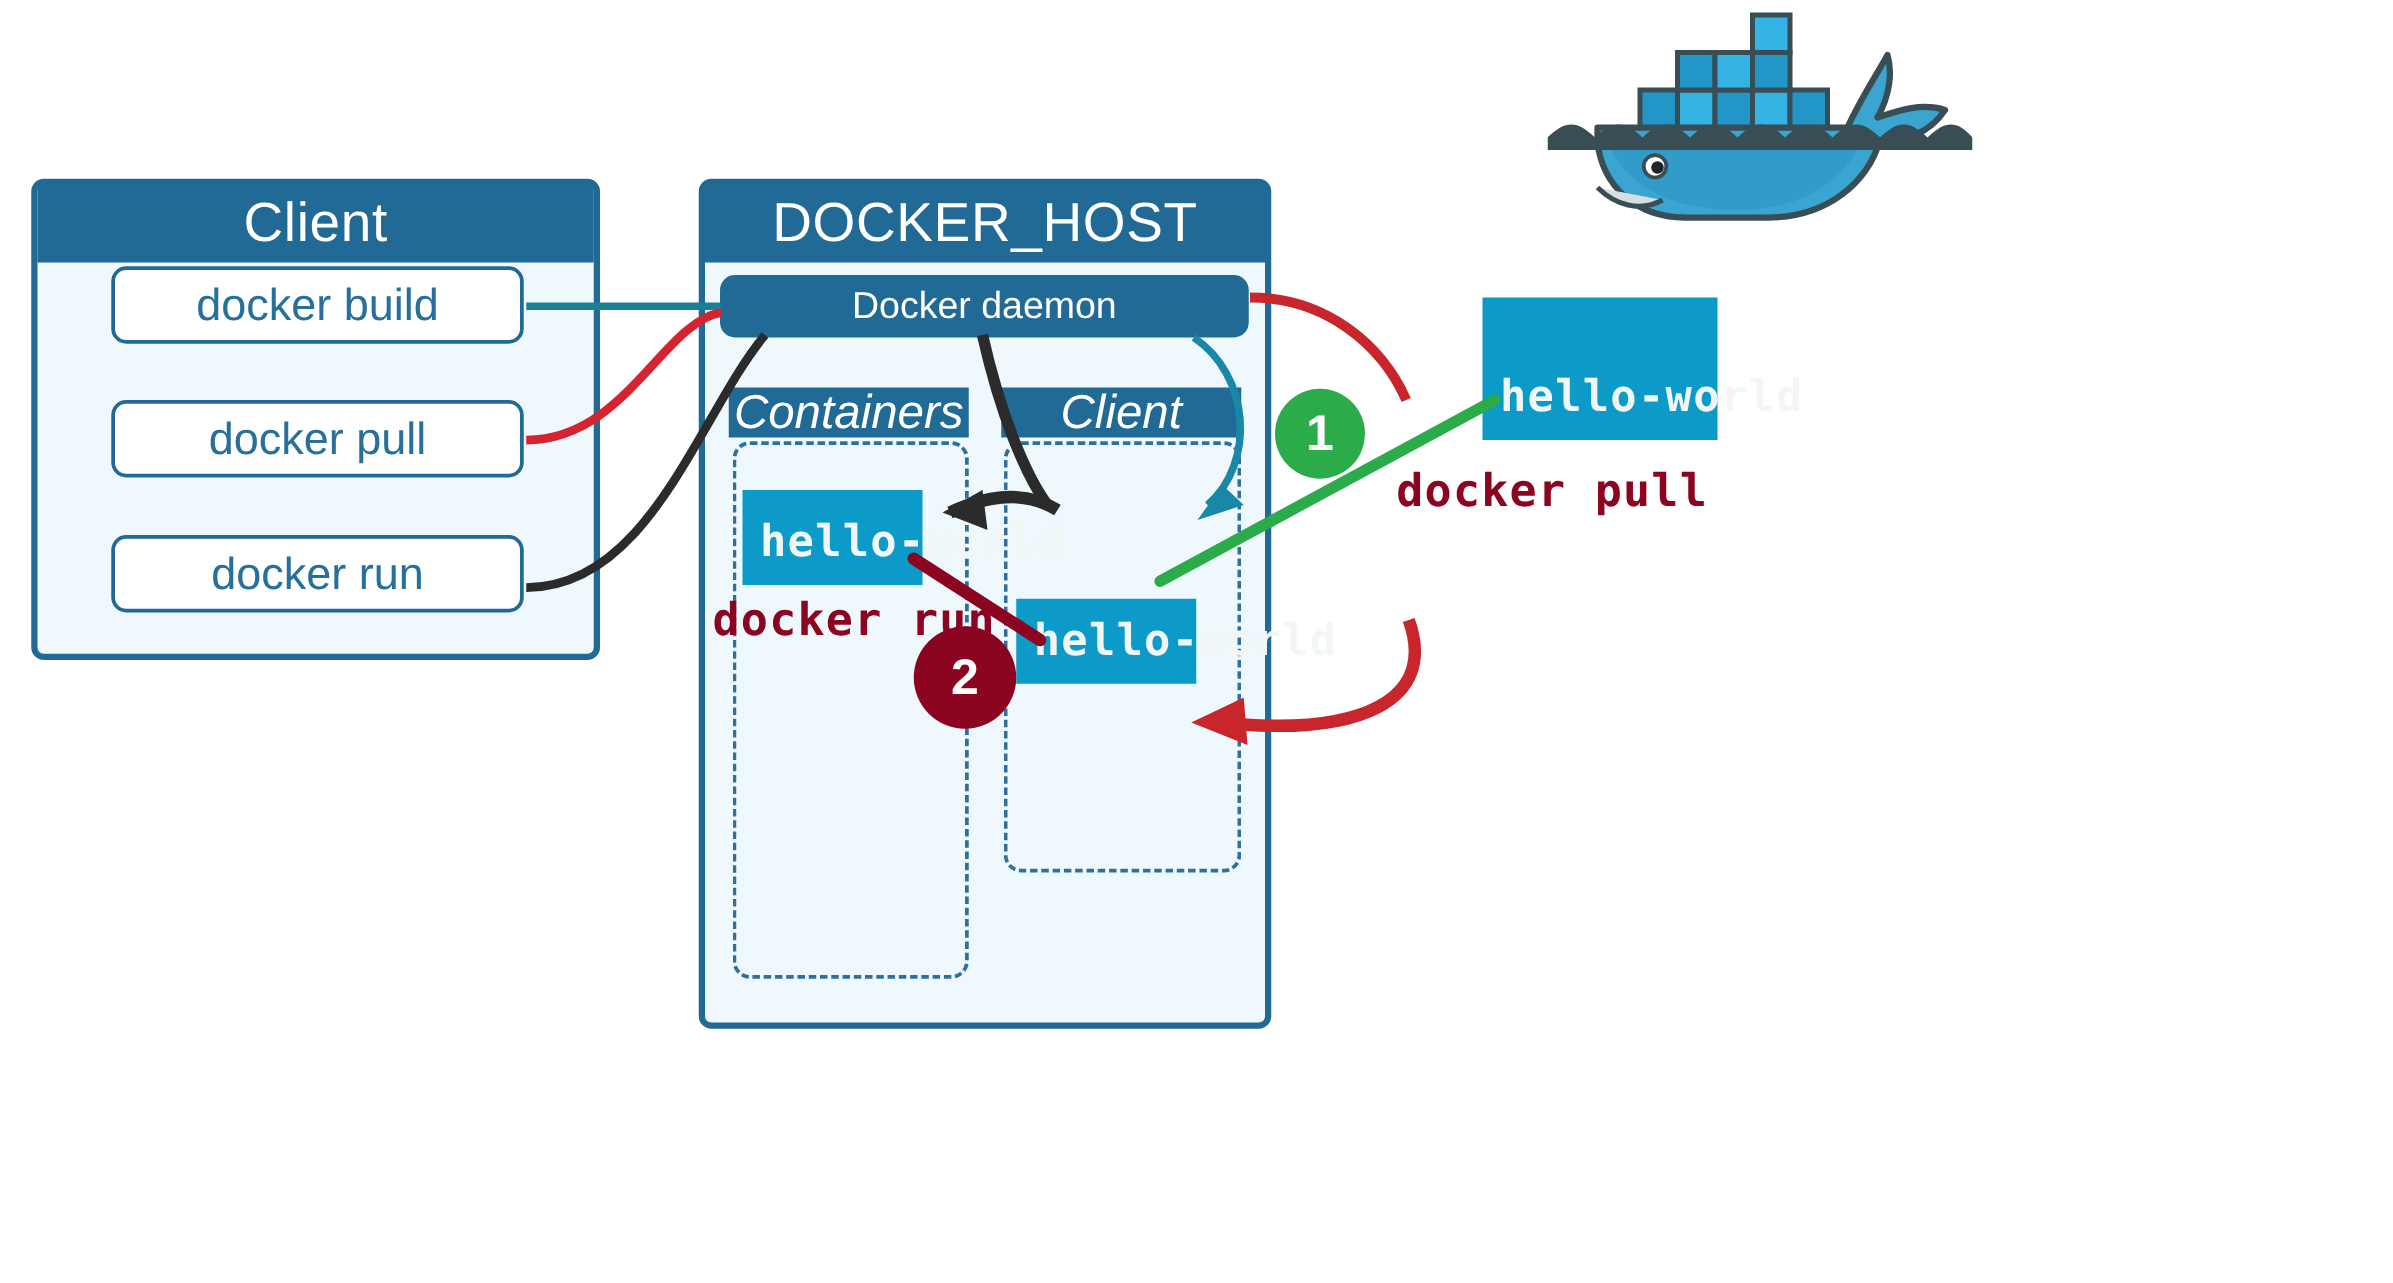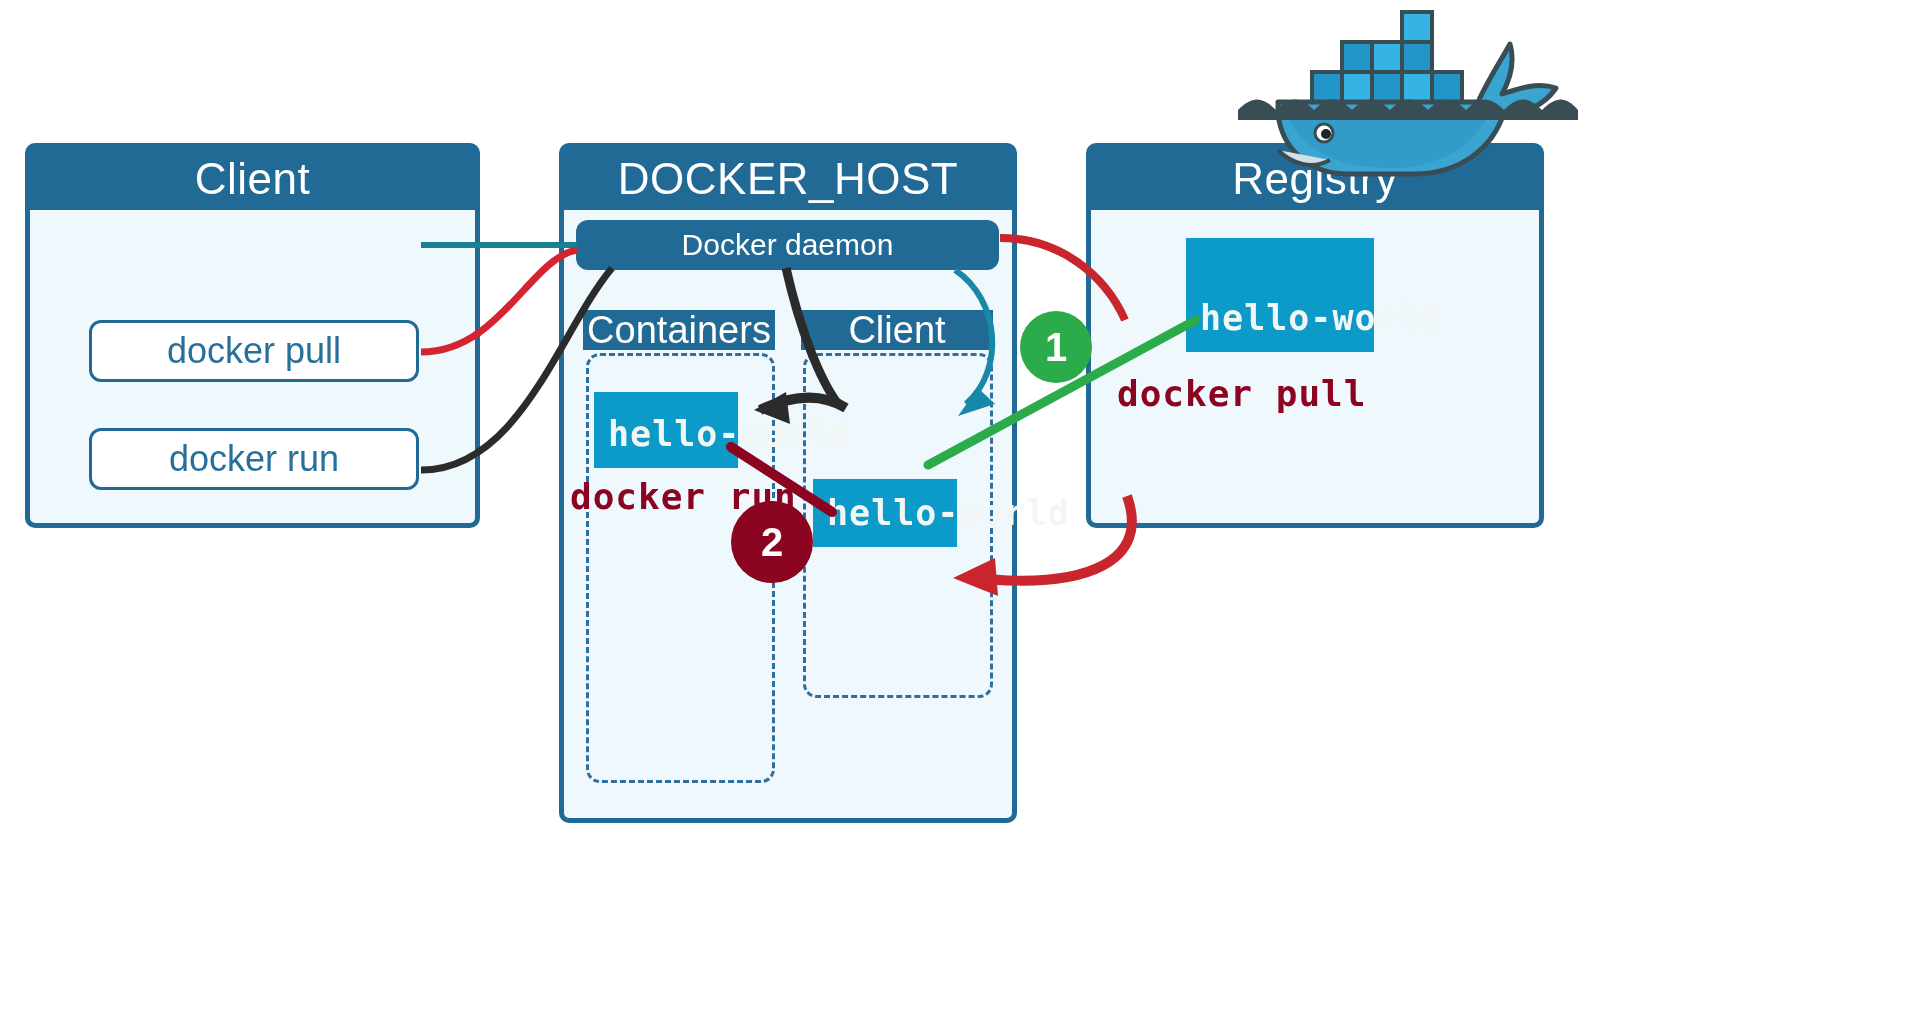--- a/index.html
+++ b/index.html
@@ -23,21 +23,21 @@
         color:#27709b;font-size:36px;}
 
   
   .daemon-bar{position:absolute;background:#226a96;border-radius:12px;
         display:flex;align-items:center;justify-content:center;
         color:#ffffff;font-size:30px;}
 
   
   .sub-header{position:absolute;background:#226a96;
         display:flex;align-items:center;justify-content:center;
-        color:#ffffff;font-size:38px;}
+        color:#ffffff;font-size:38px;font-style:italic;}
 
   
   .dashed-box{position:absolute;box-sizing:border-box;
         border:3px dashed #2f6f9e;border-radius:14px;background:transparent;}
 
   
   .hw-tile{position:absolute;background:#0c9bc8;display:flex;align-items:flex-end;
         overflow:visible;white-space:nowrap;}
   .hw-tile span{color:#f2f7f5;font-family:"DejaVu Sans Mono","Liberation Mono",monospace;
         font-size:35px;font-weight:bold;padding:0 0 14px 14px;letter-spacing:1px;}
@@ -58,20 +58,23 @@
   svg.logo{position:absolute;}
 </style>
 </head>
 <body>
 
 <div id="stage">
 
   <div class="panel" style="left:25px;top:143px;width:455px;height:385px;">
     <div class="panel-header flush">Client</div>
   </div>
+  <div class="cmd-pill" style="left:89px;top:213px;width:330px;height:62px;">
+    <span>docker build</span>
+  </div>
   <div class="cmd-pill" style="left:89px;top:320px;width:330px;height:62px;">
     <span>docker pull</span>
   </div>
   <div class="cmd-pill" style="left:89px;top:428px;width:330px;height:62px;">
     <span>docker run</span>
   </div>
 
   <div class="panel" style="left:559px;top:143px;width:458px;height:680px;">
     <div class="panel-header flush">DOCKER_HOST</div>
   </div>
@@ -89,23 +92,20 @@
   </div>
 
   <div class="sub-header" style="left:801px;top:310px;width:192px;height:40px;">
     <span>Client</span>
   </div>
   <div class="dashed-box" style="left:803px;top:353px;width:190px;height:345px;"></div>
   <div class="hw-tile" style="left:813px;top:479px;width:144px;height:68px;">
     <span>hello-world</span>
   </div>
 
-  <div class="panel" style="left:1086px;top:143px;width:458px;height:385px;">
-    <div class="panel-header flush">Registry</div>
-  </div>
   <div class="hw-tile" style="left:1186px;top:238px;width:188px;height:114px;">
     <span>hello-world</span>
   </div>
 
   <svg class="overlay" viewBox="0 0 1914 1026">
     <defs>
       <marker id="arrowTeal" markerWidth="7" markerHeight="7" refX="3.2" refY="3.5" orient="auto">
           <path d="M0,0 L7,3.5 L0,7 z" fill="#1988a8"></path>
         </marker>
       <marker id="arrowBlack" markerWidth="6" markerHeight="6" refX="2.8" refY="3" orient="auto">

